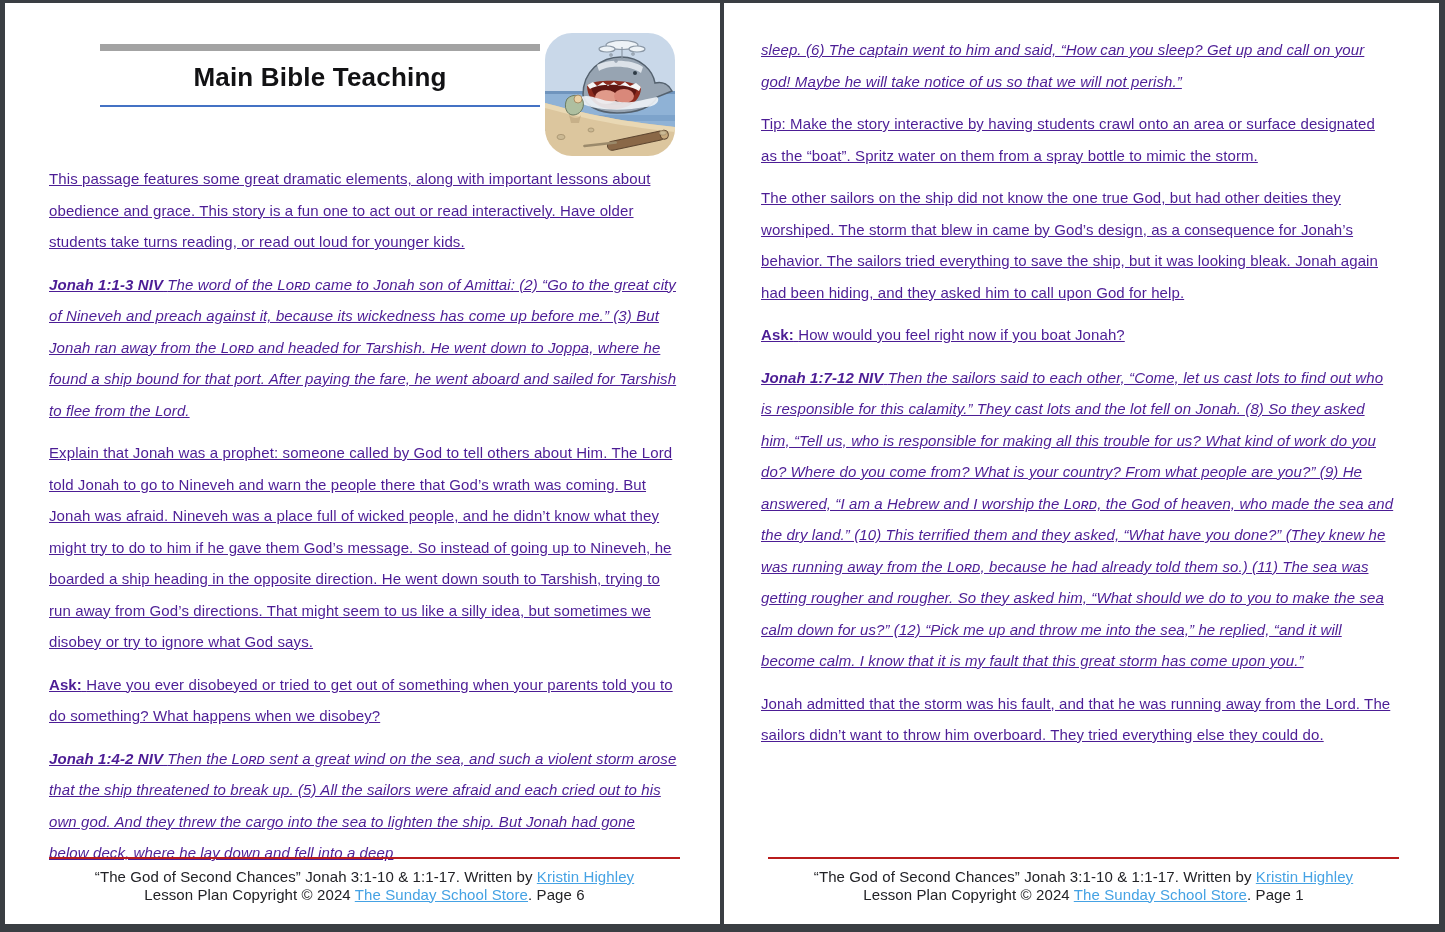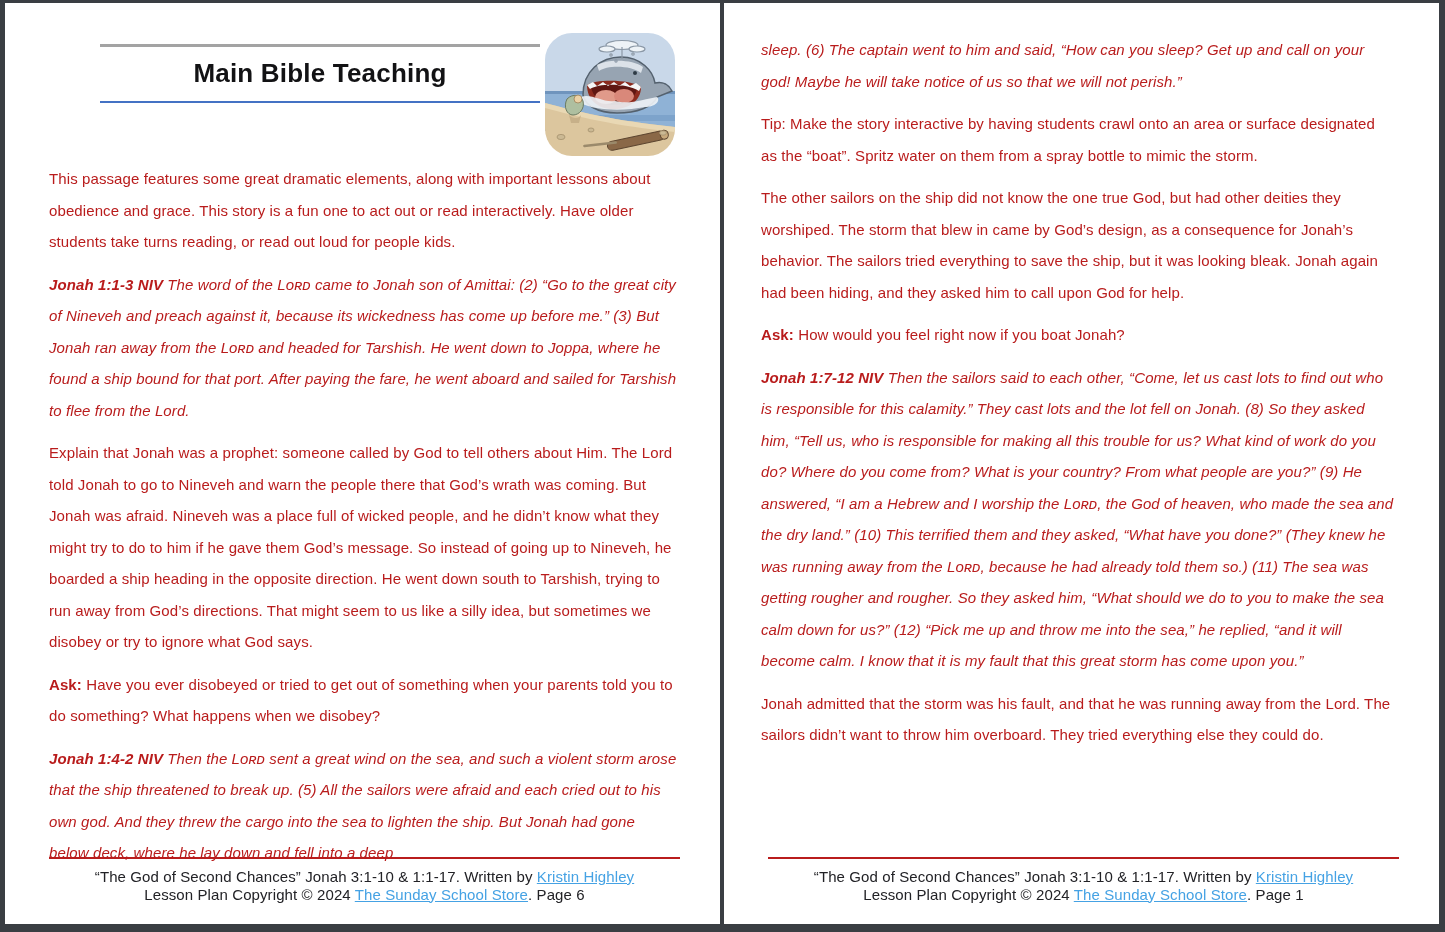--- a/index.html
+++ b/index.html
@@ -22,21 +22,21 @@
   }
   .page-left  { left: 5px; }
   .page-right { left: 724px; }
 
   
   .header-wrap { position: relative; height: 160px; }
   .title-block {
     position: absolute;
     left: 95px; top: 41px;
     width: 440px;
-    border-top: 3px solid #a3a3a3;
+    border-top: 7px solid #a3a3a3;
     border-bottom: 2px solid #4472c4;
     padding: 9px 0 11px 0;
     text-align: center;
   }
   .title-line {
     font-size: 26px;
     font-weight: 700;
     line-height: 34px;
     color: #121214;
     letter-spacing: 0.2px;
@@ -48,21 +48,22 @@
   }
 
   
   .content { padding: 0 42px 0 44px; }
   .content-right { padding: 31px 44px 0 37px; }
   p.body-para {
     margin: 11px 0 10px 0;
     font-size: 15px;
     line-height: 31.5px;
     letter-spacing: 0.1px;
-    color: #b91c1c;
+    color: #4c1d95;
+    text-decoration: underline;
   }
   p.first { margin-top: 0; }
   .scripture {
     margin-left: 41px;
     font-style: italic;
   }
   .scripture-ref {
     font-weight: 700;
     font-style: italic;
   }
@@ -153,21 +154,21 @@
           <rect x="38" y="110" width="34" height="2.5" rx="1.2" fill="#9b8a6b" transform="rotate(-6 55 111)"></rect>
           <ellipse cx="16" cy="104" rx="4" ry="2.6" fill="#cbb994" stroke="#a4916d" stroke-width="0.8"></ellipse>
           <ellipse cx="118" cy="100" rx="3.4" ry="2.2" fill="#cbb994" stroke="#a4916d" stroke-width="0.8"></ellipse>
           <ellipse cx="46" cy="97" rx="3" ry="2" fill="#cbb994" stroke="#a4916d" stroke-width="0.8"></ellipse>
         </g>
       </svg>
     </div>
   </div>
 
   <div class="content">
-    <p class="body-para first">This passage features some great dramatic elements, along with important lessons about obedience and grace. This story is a fun one to act out or read interactively. Have older students take turns reading, or read out loud for people kids.</p>
+    <p class="body-para first">This passage features some great dramatic elements, along with important lessons about obedience and grace. This story is a fun one to act out or read interactively. Have older students take turns reading, or read out loud for younger kids.</p>
 
     <p class="body-para scripture"><span class="scripture-ref">Jonah 1:1-3 NIV</span>
       <span>The word of the Lᴏʀᴅ came to Jonah son of Amittai: (2) “Go to the great city of Nineveh and preach against it, because its wickedness has come up before me.” (3) But Jonah ran away from the Lᴏʀᴅ and headed for Tarshish. He went down to Joppa, where he found a ship bound for that port. After paying the fare, he went aboard and sailed for Tarshish to flee from the Lord.</span></p>
 
     <p class="body-para">Explain that Jonah was a prophet: someone called by God to tell others about Him. The Lord told Jonah to go to Nineveh and warn the people there that God’s wrath was coming. But Jonah was afraid. Nineveh was a place full of wicked people, and he didn’t know what they might try to do to him if he gave them God’s message. So instead of going up to Nineveh, he boarded a ship heading in the opposite direction. He went down south to Tarshish, trying to run away from God’s directions. That might seem to us like a silly idea, but sometimes we disobey or try to ignore what God says.</p>
 
     <p class="body-para"><span class="bold-label">Ask:</span>
       <span>Have you ever disobeyed or tried to get out of something when your parents told you to do something? What happens when we disobey?</span></p>
 
     <p class="body-para scripture"><span class="scripture-ref">Jonah 1:4-2 NIV</span>

